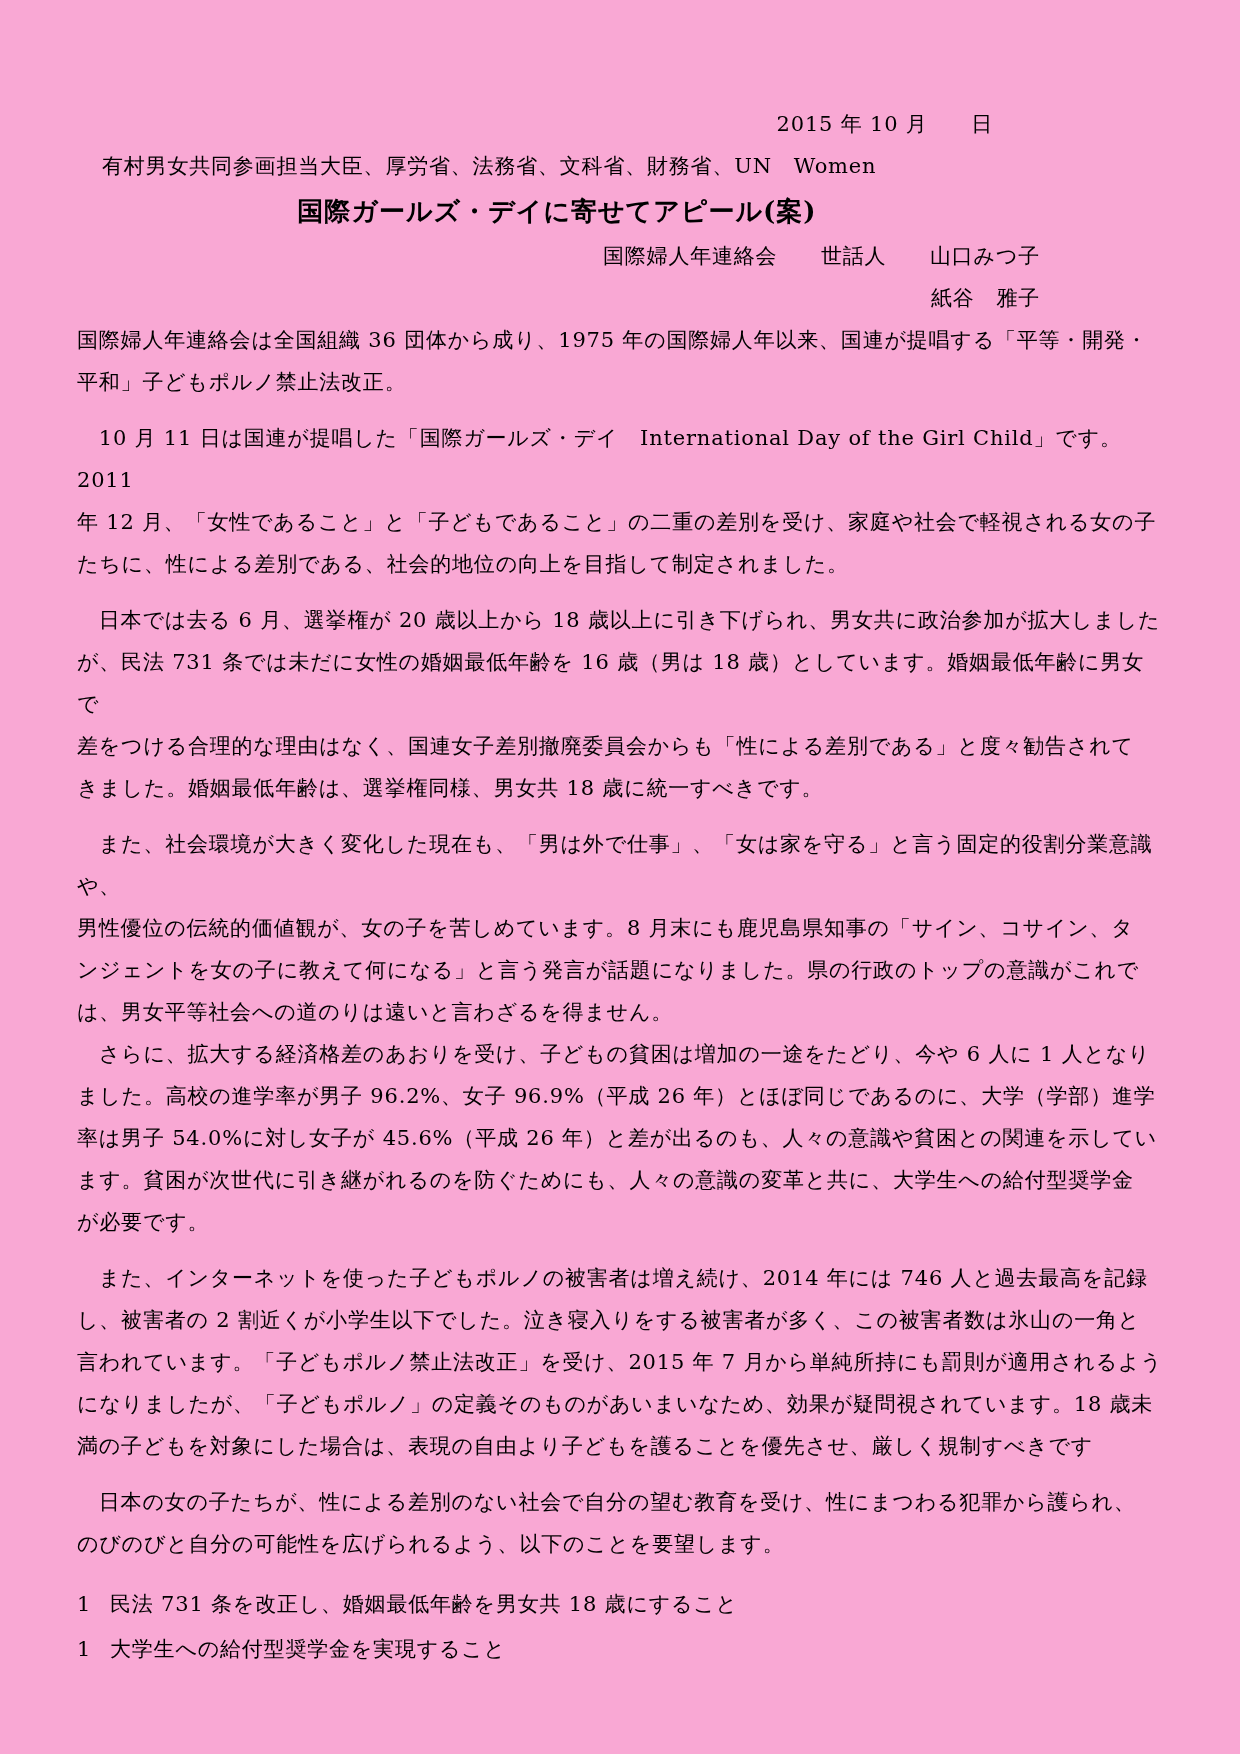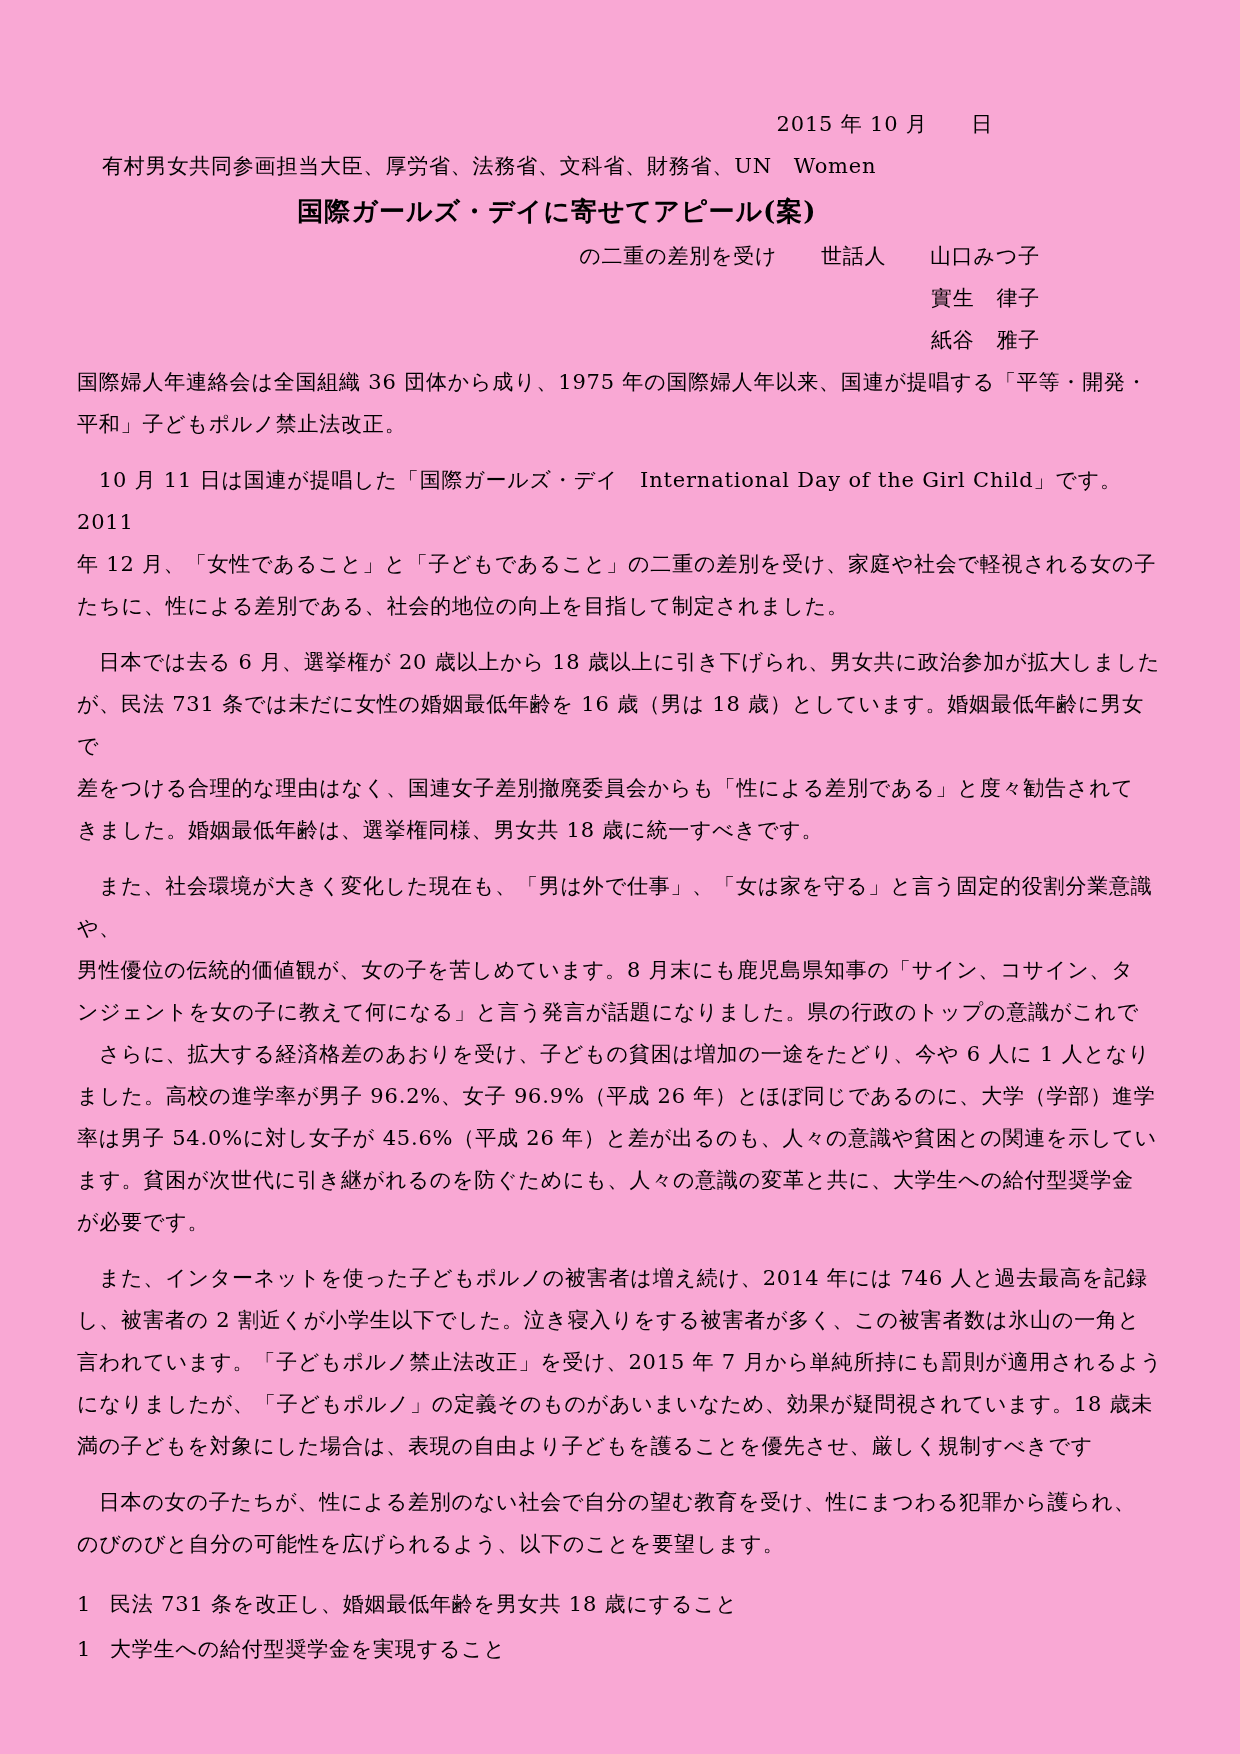--- a/index.html
+++ b/index.html
@@ -75,22 +75,21 @@
 
 <div class="page">
 
   <div class="line date-line">2015 年 10 月　　日</div>
 
   <div class="line addressee-line-2">有村男女共同参画担当大臣、厚労省、法務省、文科省、財務省、UN　Women</div>
 
   <div class="doc-title">国際ガールズ・デイに寄せてアピール(案)</div>
 
   <div class="signature-block">
-    <div class="line">の二重の差別を受け　　世話人　　山口みつ子</div>
-    <div class="line">實生　律子</div>
+    <div class="line">国際婦人年連絡会　　世話人　　山口みつ子</div>
     <div class="line">紙谷　雅子</div>
   </div>
 
   <div class="body-text">
 
     <div class="para flush">
       <div class="line">国際婦人年連絡会は全国組織 36 団体から成り、1975 年の国際婦人年以来、国連が提唱する「平等・開発・</div>
       <div class="line">平和」子どもポルノ禁止法改正。</div>
     </div>
 
@@ -104,20 +103,21 @@
       <div class="line">　日本では去る 6 月、選挙権が 20 歳以上から 18 歳以上に引き下げられ、男女共に政治参加が拡大しました</div>
       <div class="line">が、民法 731 条では未だに女性の婚姻最低年齢を 16 歳（男は 18 歳）としています。婚姻最低年齢に男女で</div>
       <div class="line">差をつける合理的な理由はなく、国連女子差別撤廃委員会からも「性による差別である」と度々勧告されて</div>
       <div class="line">きました。婚姻最低年齢は、選挙権同様、男女共 18 歳に統一すべきです。</div>
     </div>
 
     <div class="para">
       <div class="line">　また、社会環境が大きく変化した現在も、「男は外で仕事」、「女は家を守る」と言う固定的役割分業意識や、</div>
       <div class="line">男性優位の伝統的価値観が、女の子を苦しめています。8 月末にも鹿児島県知事の「サイン、コサイン、タ</div>
       <div class="line">ンジェントを女の子に教えて何になる」と言う発言が話題になりました。県の行政のトップの意識がこれで</div>
+      <div class="line">は、男女平等社会への道のりは遠いと言わざるを得ません。</div>
     </div>
 
     <div class="para flush">
       <div class="line">　さらに、拡大する経済格差のあおりを受け、子どもの貧困は増加の一途をたどり、今や 6 人に 1 人となり</div>
       <div class="line">ました。高校の進学率が男子 96.2%、女子 96.9%（平成 26 年）とほぼ同じであるのに、大学（学部）進学</div>
       <div class="line">率は男子 54.0%に対し女子が 45.6%（平成 26 年）と差が出るのも、人々の意識や貧困との関連を示してい</div>
       <div class="line">ます。貧困が次世代に引き継がれるのを防ぐためにも、人々の意識の変革と共に、大学生への給付型奨学金</div>
       <div class="line">が必要です。</div>
     </div>
 

